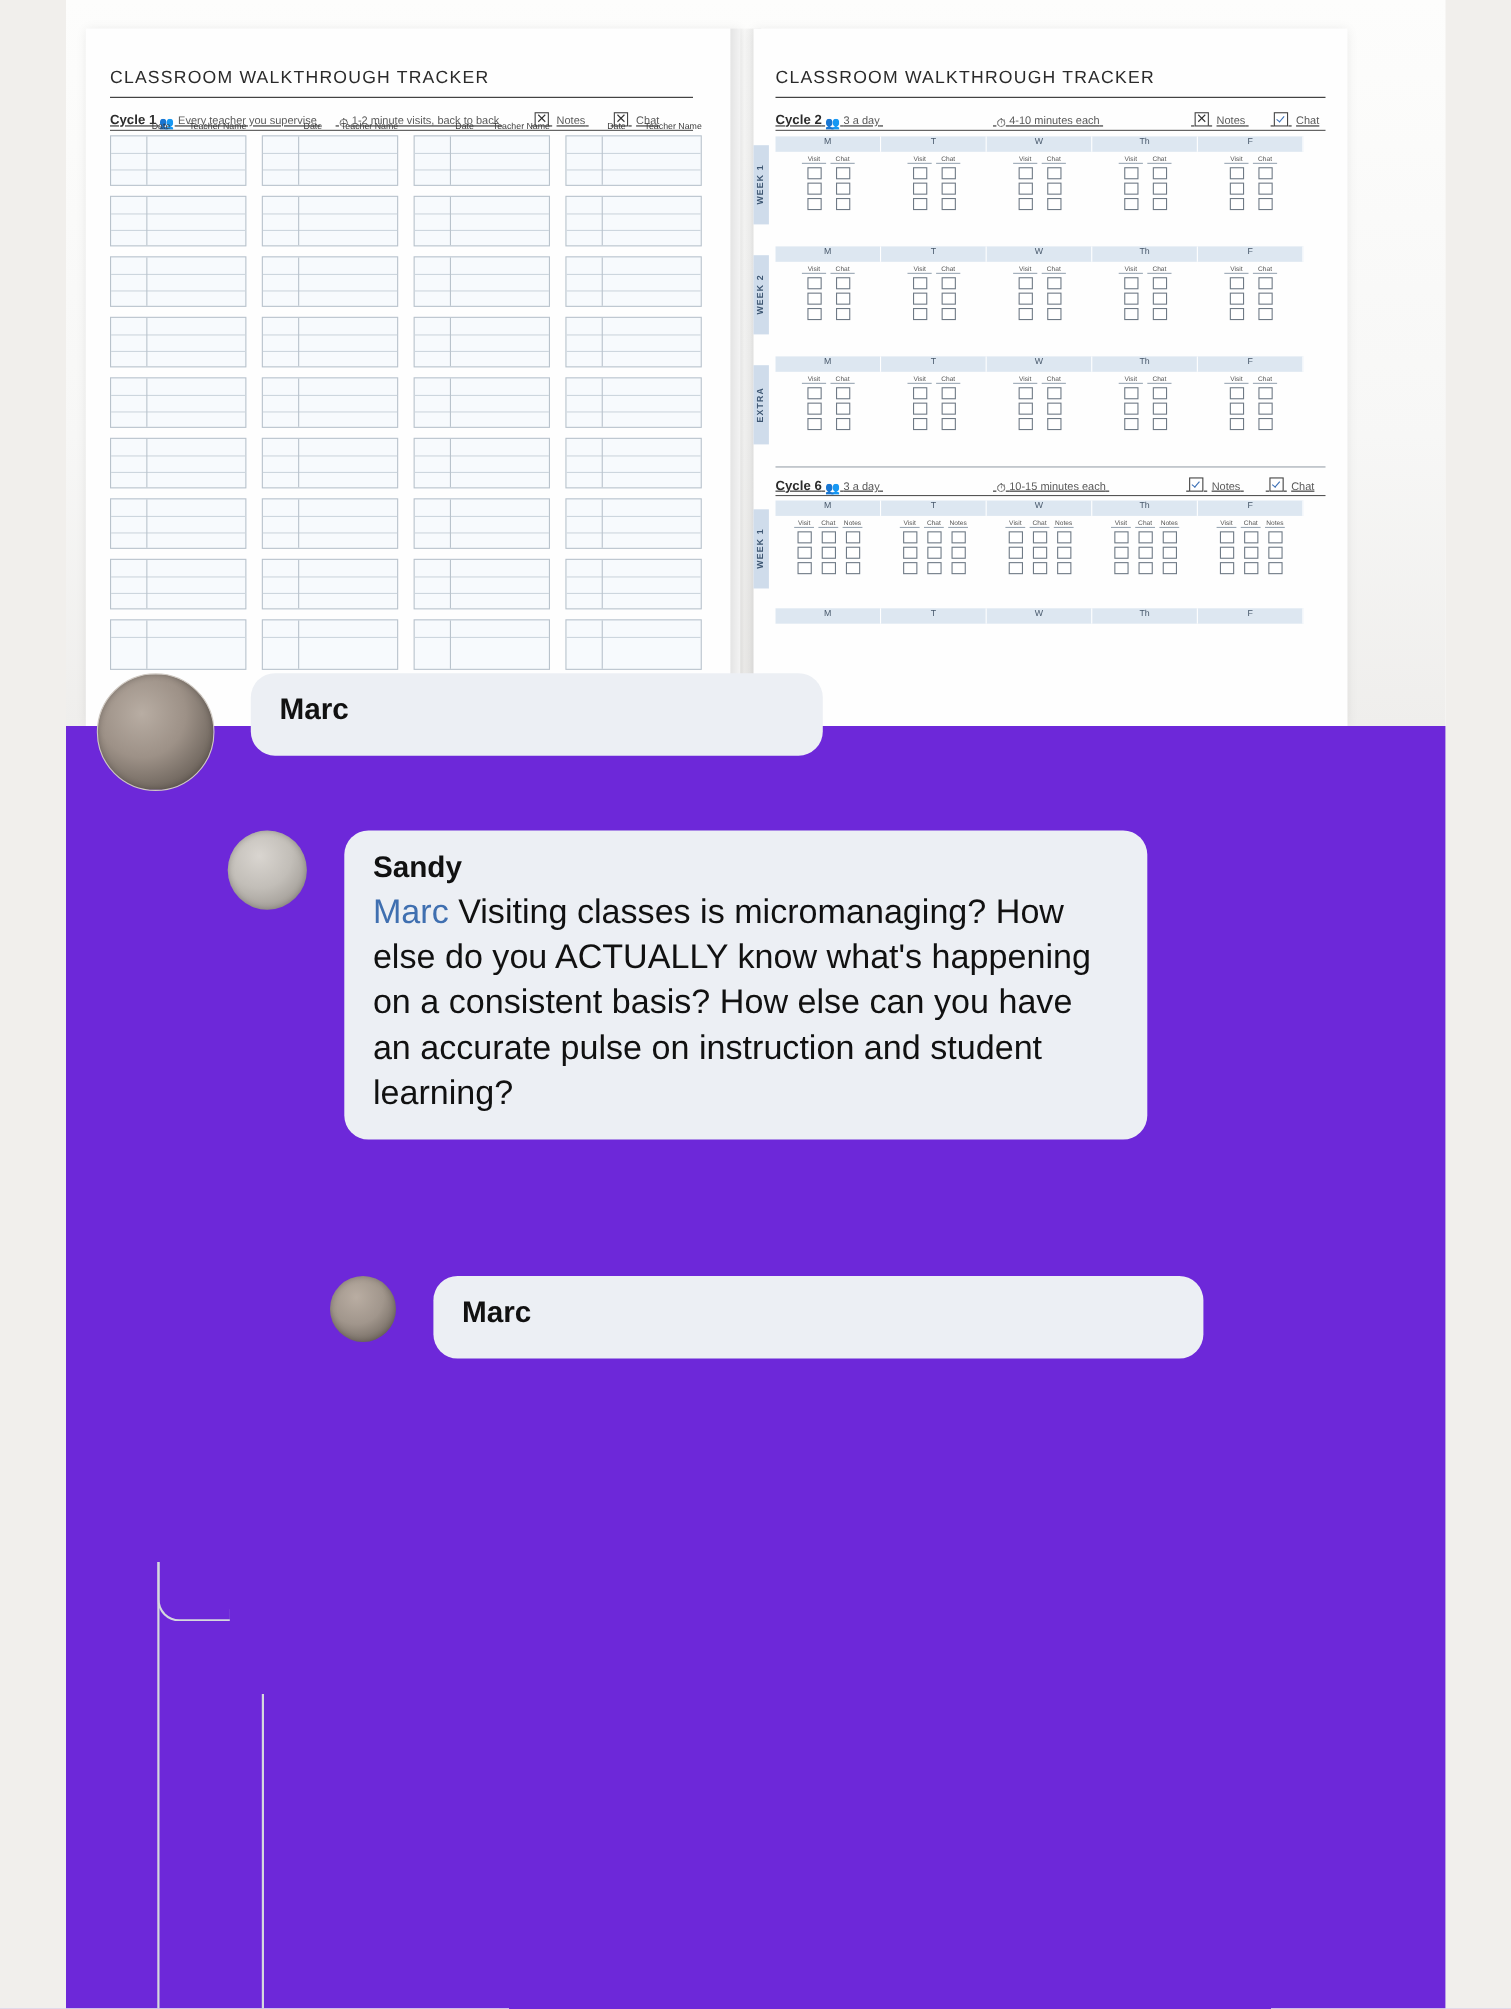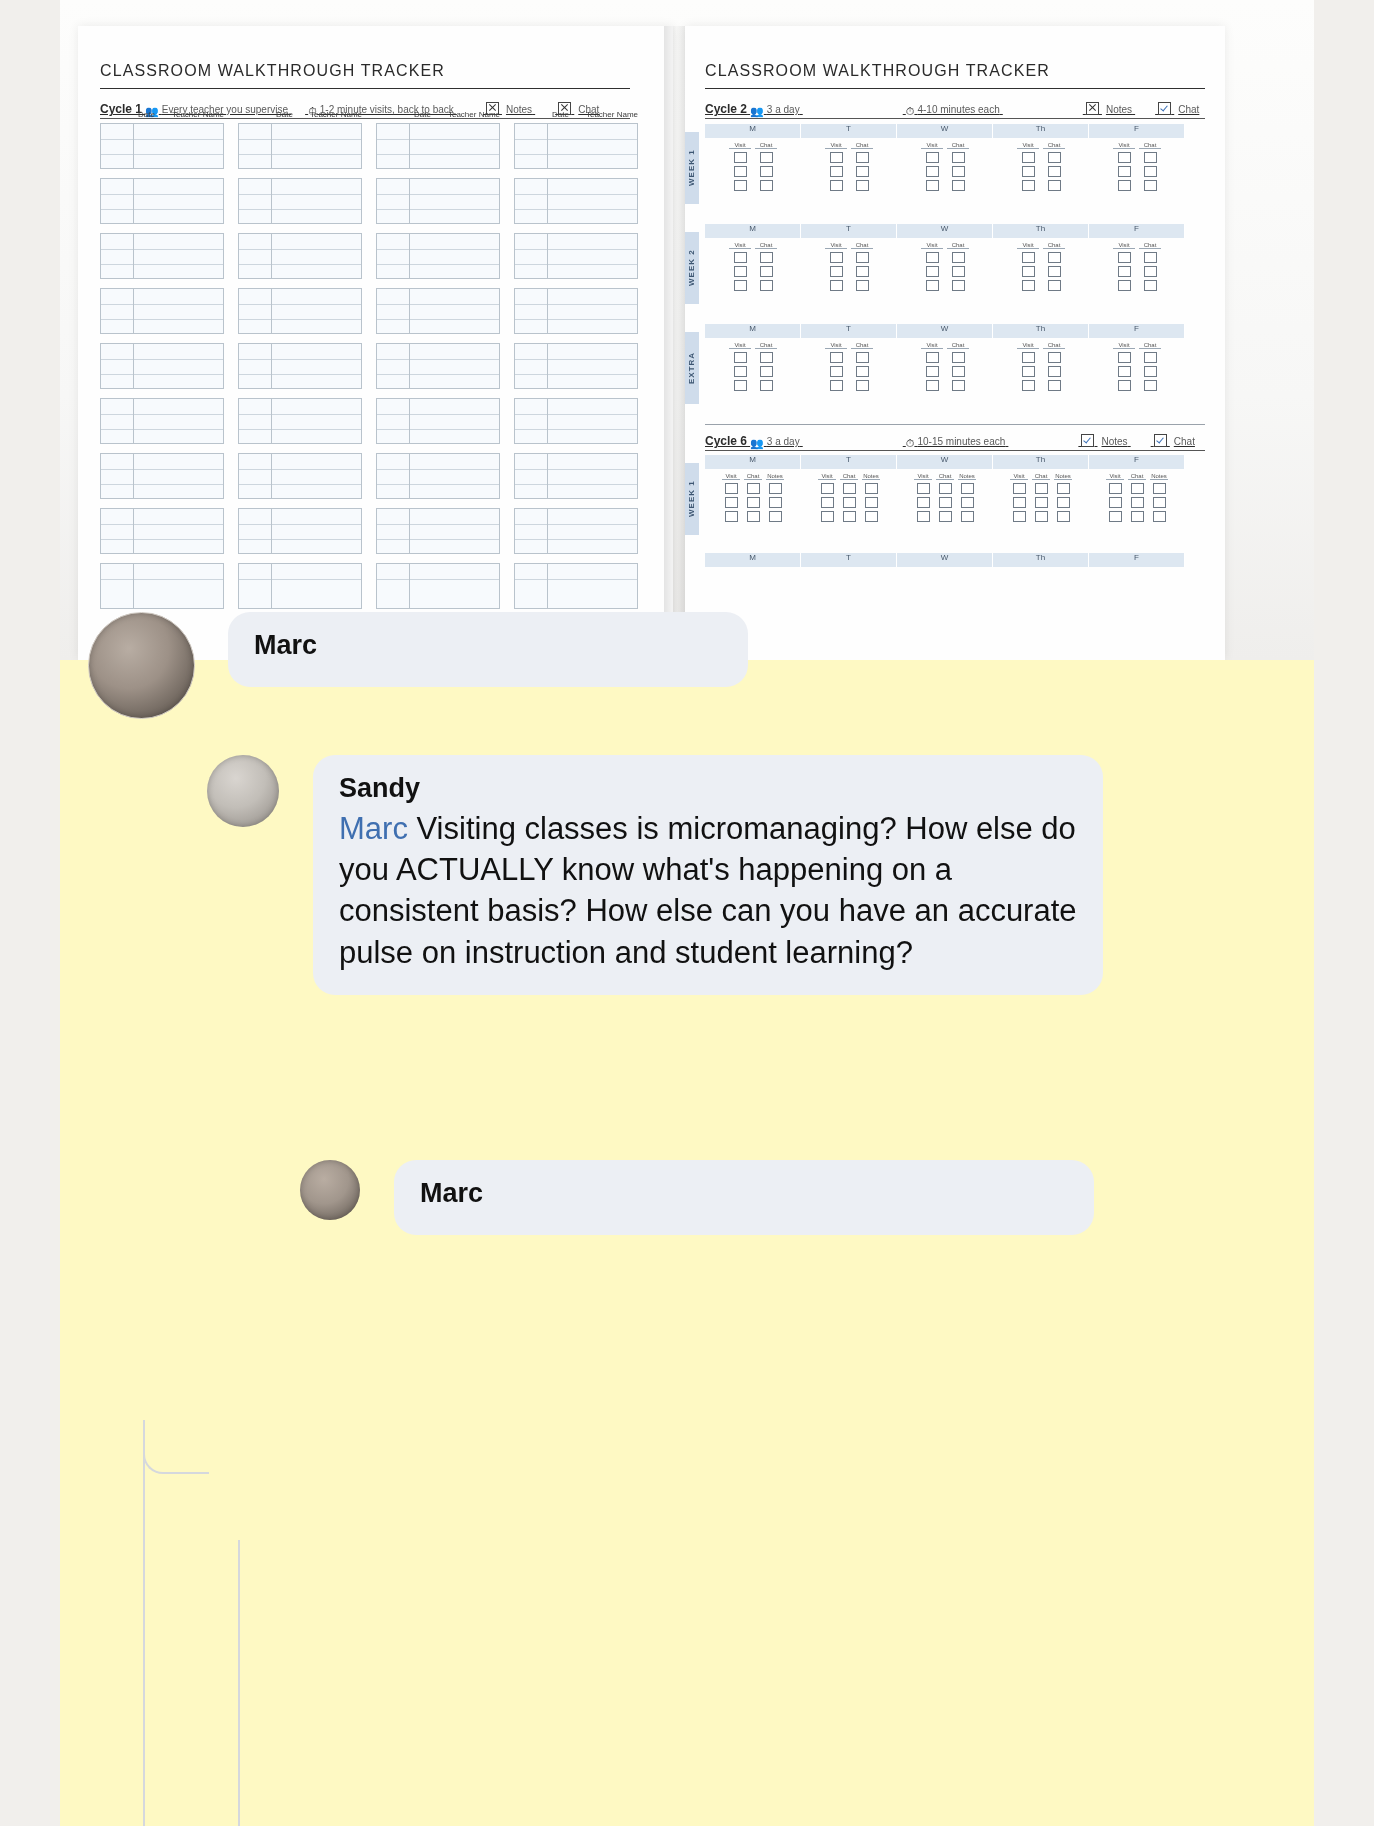--- a/index.html
+++ b/index.html
@@ -200,21 +200,21 @@
     box-sizing: border-box;
   }
 
   
   .thread {
     position: absolute;
     left: 60px;
     top: 660px;
     width: 1254px;
     bottom: 0;
-    background: #fef9c3;
+    background: #6d28d9;
   }
   .msg-row {
     position: absolute;
     display: flex;
     align-items: flex-start;
   }
   .avatar {
     border-radius: 50%;
     flex: 0 0 auto;
     position: relative;
@@ -880,21 +880,21 @@
 
     <div class="msg-row" style="left:28px; top:-48px;">
       <div class="avatar av1"></div>
       <div class="bubble" style="margin-left:33px; width:520px;">
         <div class="sender">Marc</div>
       </div>
     </div>
 
     <div class="msg-row" style="left:147px; top:95px;">
       <div class="avatar av2"></div>
-      <div class="bubble" style="margin-left:34px; width:790px;">
+      <div class="bubble" style="margin-left:34px; width:730px;">
         <div class="sender">Sandy</div>
         <div class="body"><span class="mention">Marc</span><span> Visiting classes is micromanaging?  How else do you ACTUALLY know what's happening on a consistent basis?  How else can you have an accurate pulse on instruction and student learning?</span></div>
       </div>
     </div>
 
     <div class="msg-row" style="left:240px; top:500px;">
       <div class="avatar av3"></div>
       <div class="bubble" style="margin-left:34px; width:700px;">
         <div class="sender">Marc</div>
       </div>

